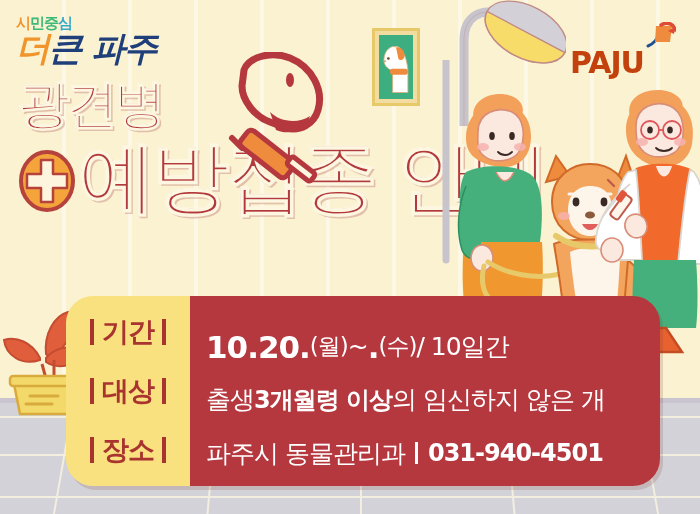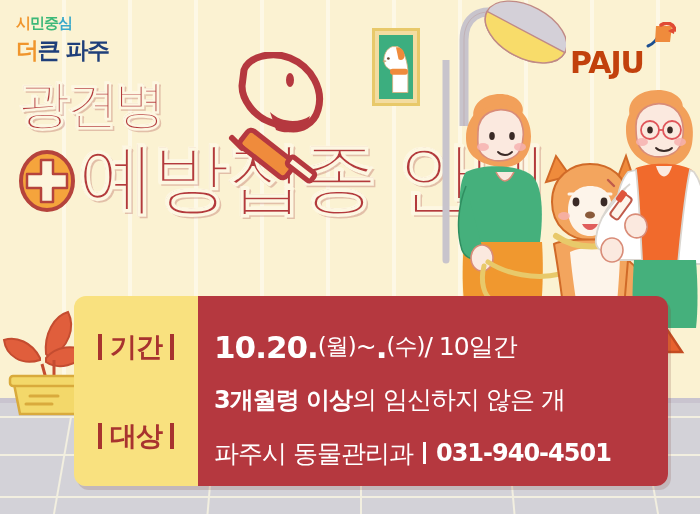--- a/index.html
+++ b/index.html
@@ -79,26 +79,27 @@
     font-size: 15px;
     font-weight: bold;
     letter-spacing: -1px;
     line-height: 1;
     white-space: nowrap;
   }
   .ci-top .c1 { color: #f0952c; }
   .ci-top .c2 { color: #3cb878; }
   .ci-top .c3 { color: #3aa9c9; }
   .ci-bottom {
-    margin-top: 8px;
-    font-size: 23px;
+    margin-top: 0;
+    font-size: 34px;
     font-weight: bold;
     letter-spacing: -1.5px;
     line-height: 1;
     white-space: nowrap;
+    font-style: italic;
   }
   .ci-bottom .d1 { color: #f0952c; }
   .ci-bottom .d2 { color: #1f3f7a; }
 
   
   .paju-logo {
     position: absolute;
     right: 20px;
     top: 22px;
     width: 110px;
@@ -210,25 +211,25 @@
     position: absolute;
     left: -4px;
     top: 286px;
     width: 120px;
     height: 130px;
   }
 
   
   .info-panel {
     position: absolute;
-    left: 74px;
+    left: 66px;
     top: 296px;
     width: 594px;
     height: 190px;
-    border-radius: 12px;
+    border-radius: 27px;
     overflow: hidden;
     display: flex;
     box-shadow: 3px 4px 0 rgba(120,60,50,0.18);
   }
   .info-labels {
     width: 124px;
     background: #f9e17f;
     display: flex;
     flex-direction: column;
     justify-content: center;
@@ -474,33 +475,39 @@
       <div class="label-row">
         <span class="bar"></span>
         <span>기간</span>
         <span class="bar"></span>
       </div>
       <div class="label-row">
         <span class="bar"></span>
         <span>대상</span>
         <span class="bar"></span>
       </div>
+      <div class="label-row">
+        <span class="bar"></span>
+        <span>장소</span>
+        <span class="bar"></span>
+      </div>
     </div>
 
     <div class="info-values">
       <div class="value-row">
           <span class="big">10.20</span>
           <span class="big">.</span>
           <span class="small">(월)</span>
           <span class="norm"> ~ </span>
           <span class="big">.</span>
           <span class="small">(수)</span>
           <span class="norm"> / 10일간</span>
         </div>
       <div class="value-row">
+          <span class="norm">출생 </span>
           <span class="mid">3개월령 이상</span>
           <span class="norm">의 임신하지 않은 개</span>
         </div>
       <div class="value-row">
           <span class="norm">파주시 동물관리과</span>
           <span class="sep"></span>
           <span class="mid">031-940-4501</span>
         </div>
     </div>
 

